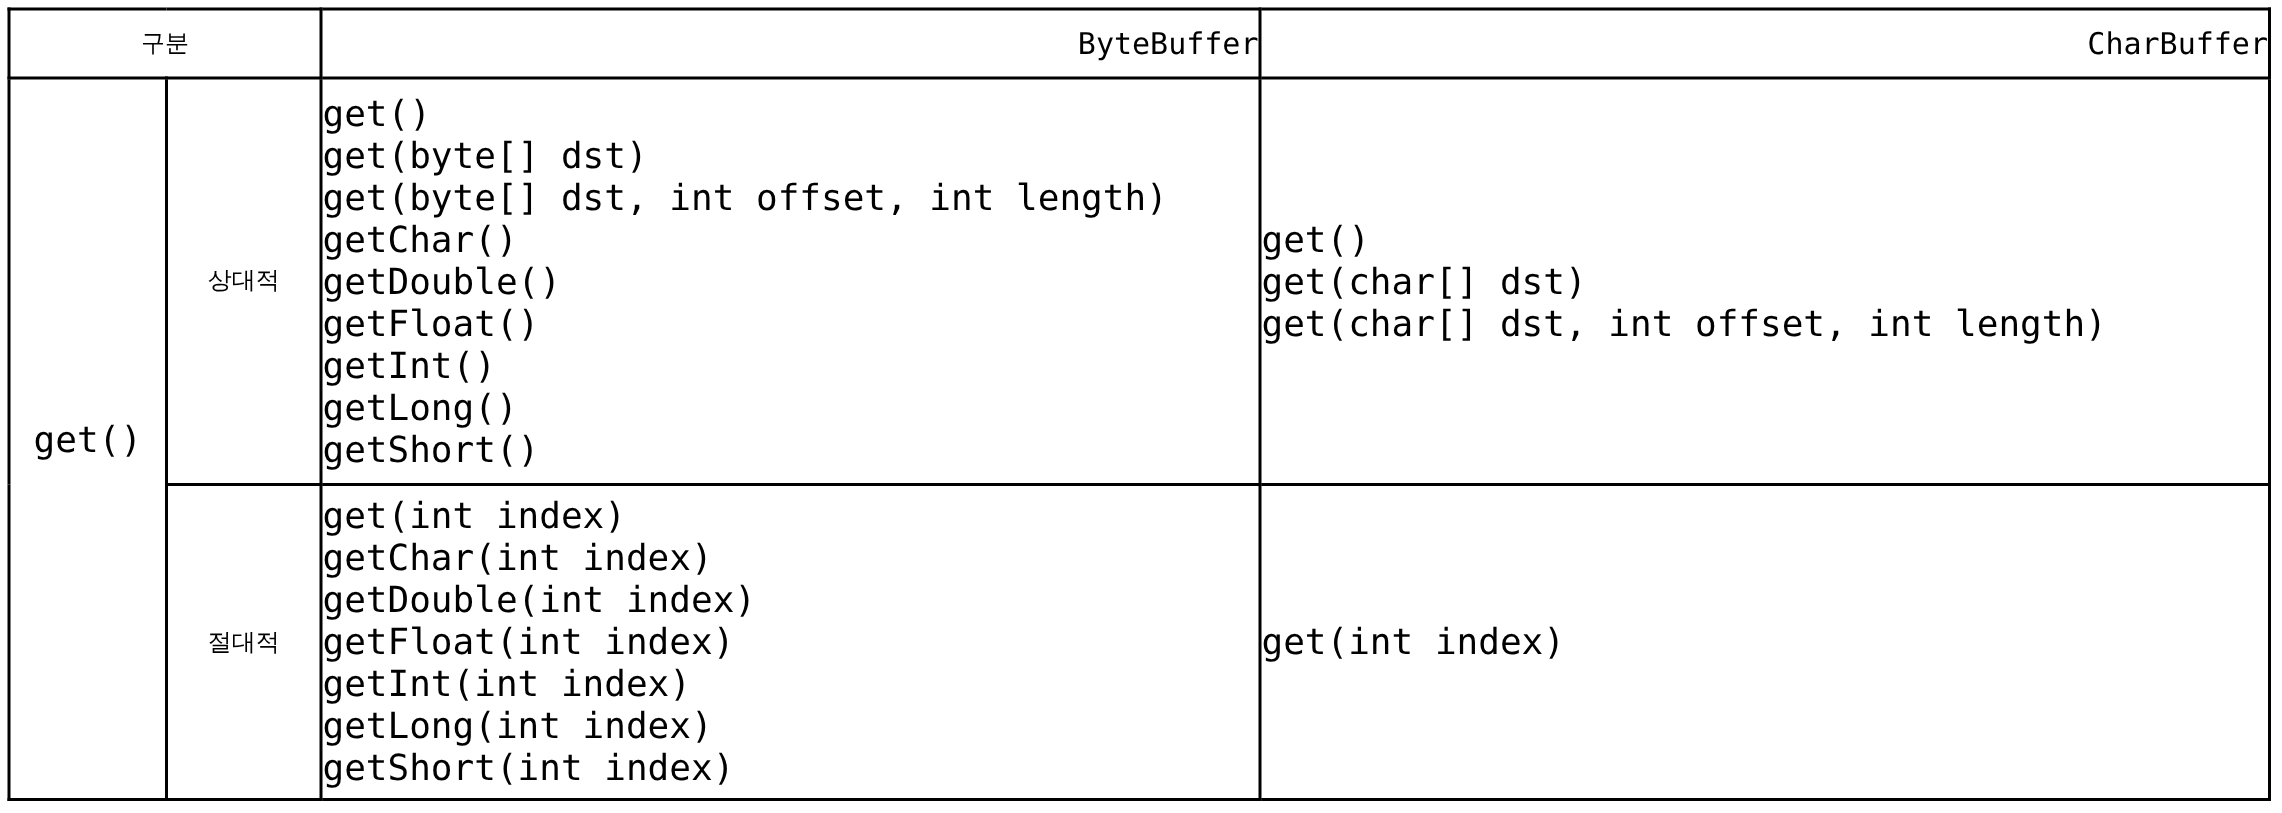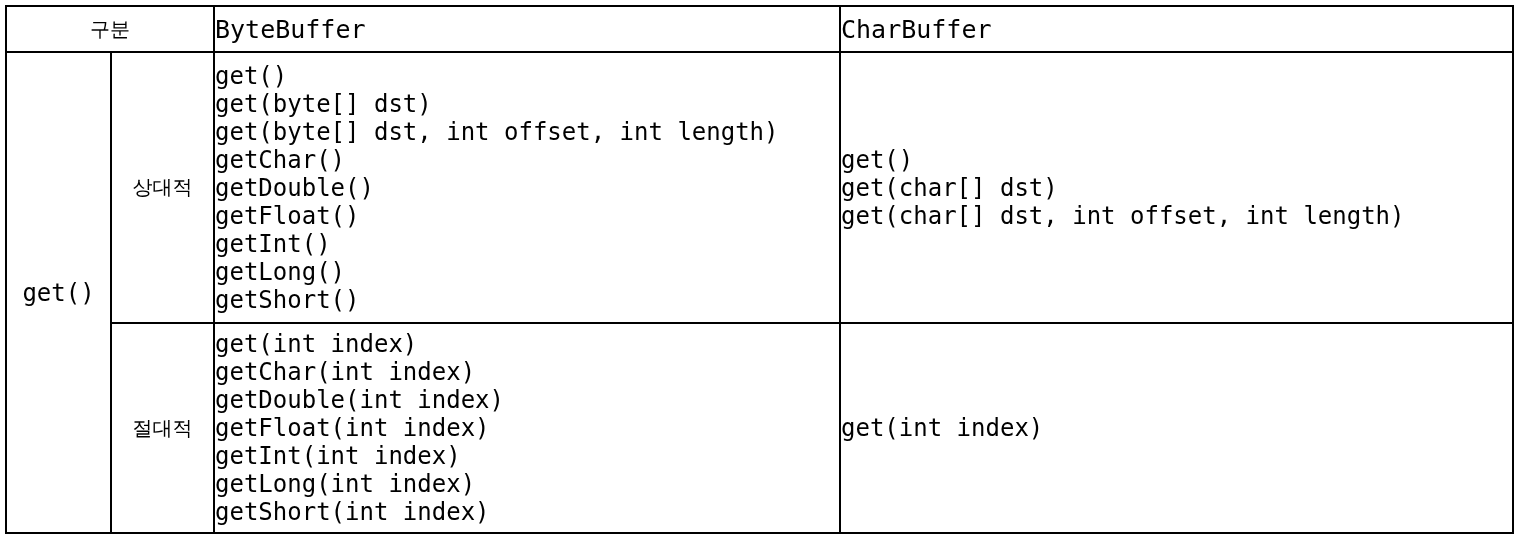--- a/index.html
+++ b/index.html
@@ -22,25 +22,26 @@
     background: #ffffff;
     color: #000000;
     overflow: hidden;
   }
   .code {
     font-family: "DejaVu Sans Mono", "Liberation Mono", monospace;
     font-size: 24px;
   }
   .hdr-code {
     font-family: "DejaVu Sans Mono", "Liberation Mono", monospace;
-    font-size: 25px;
+    font-size: 20px;
+    text-align: right;
   }
   .korean {
     font-family: "Liberation Sans", "DejaVu Sans", sans-serif;
-    font-size: 20px;
+    font-size: 16px;
   }
   .center { text-align: center; }
   .pad-left { padding-left: 13px; }
   .methods {
     line-height: 28px;
     white-space: pre;
     vertical-align: middle;
   }
   tr.header-row { height: 46px; }
   tr.relative-row { height: 271px; }

